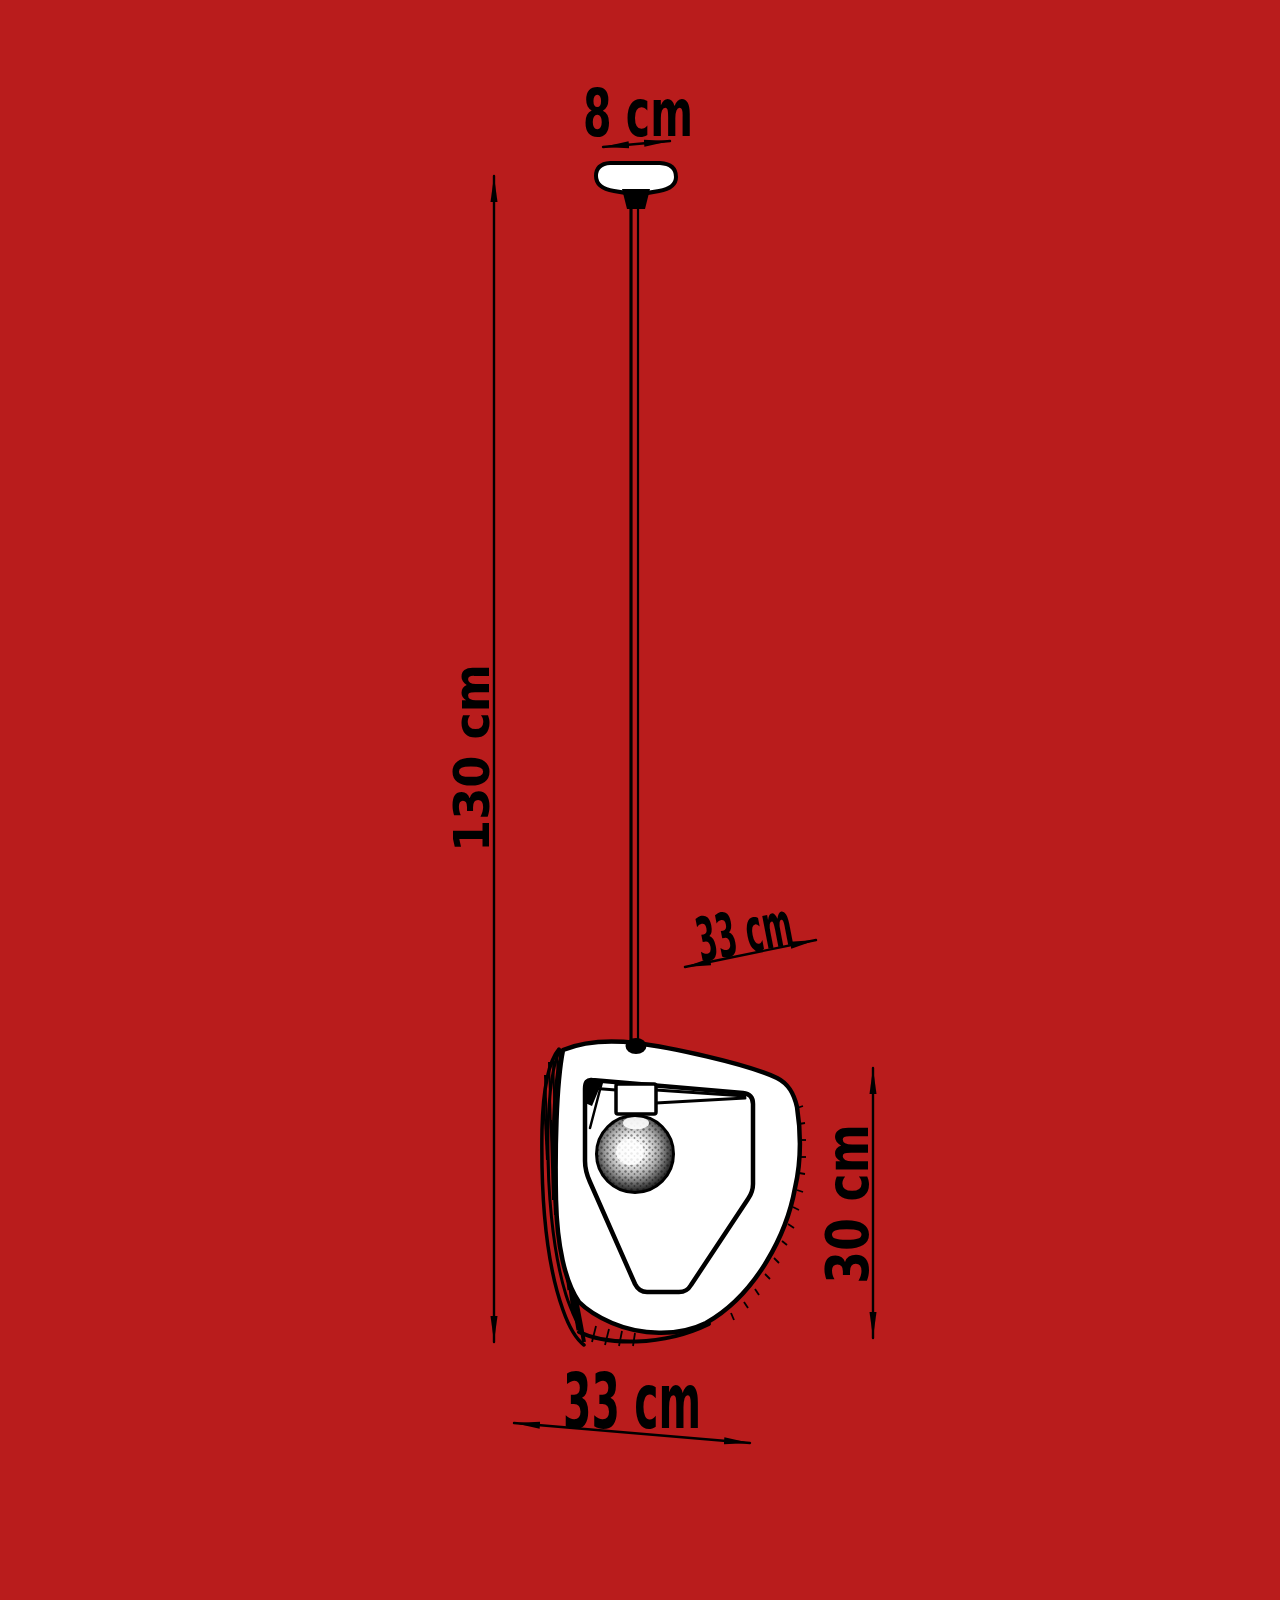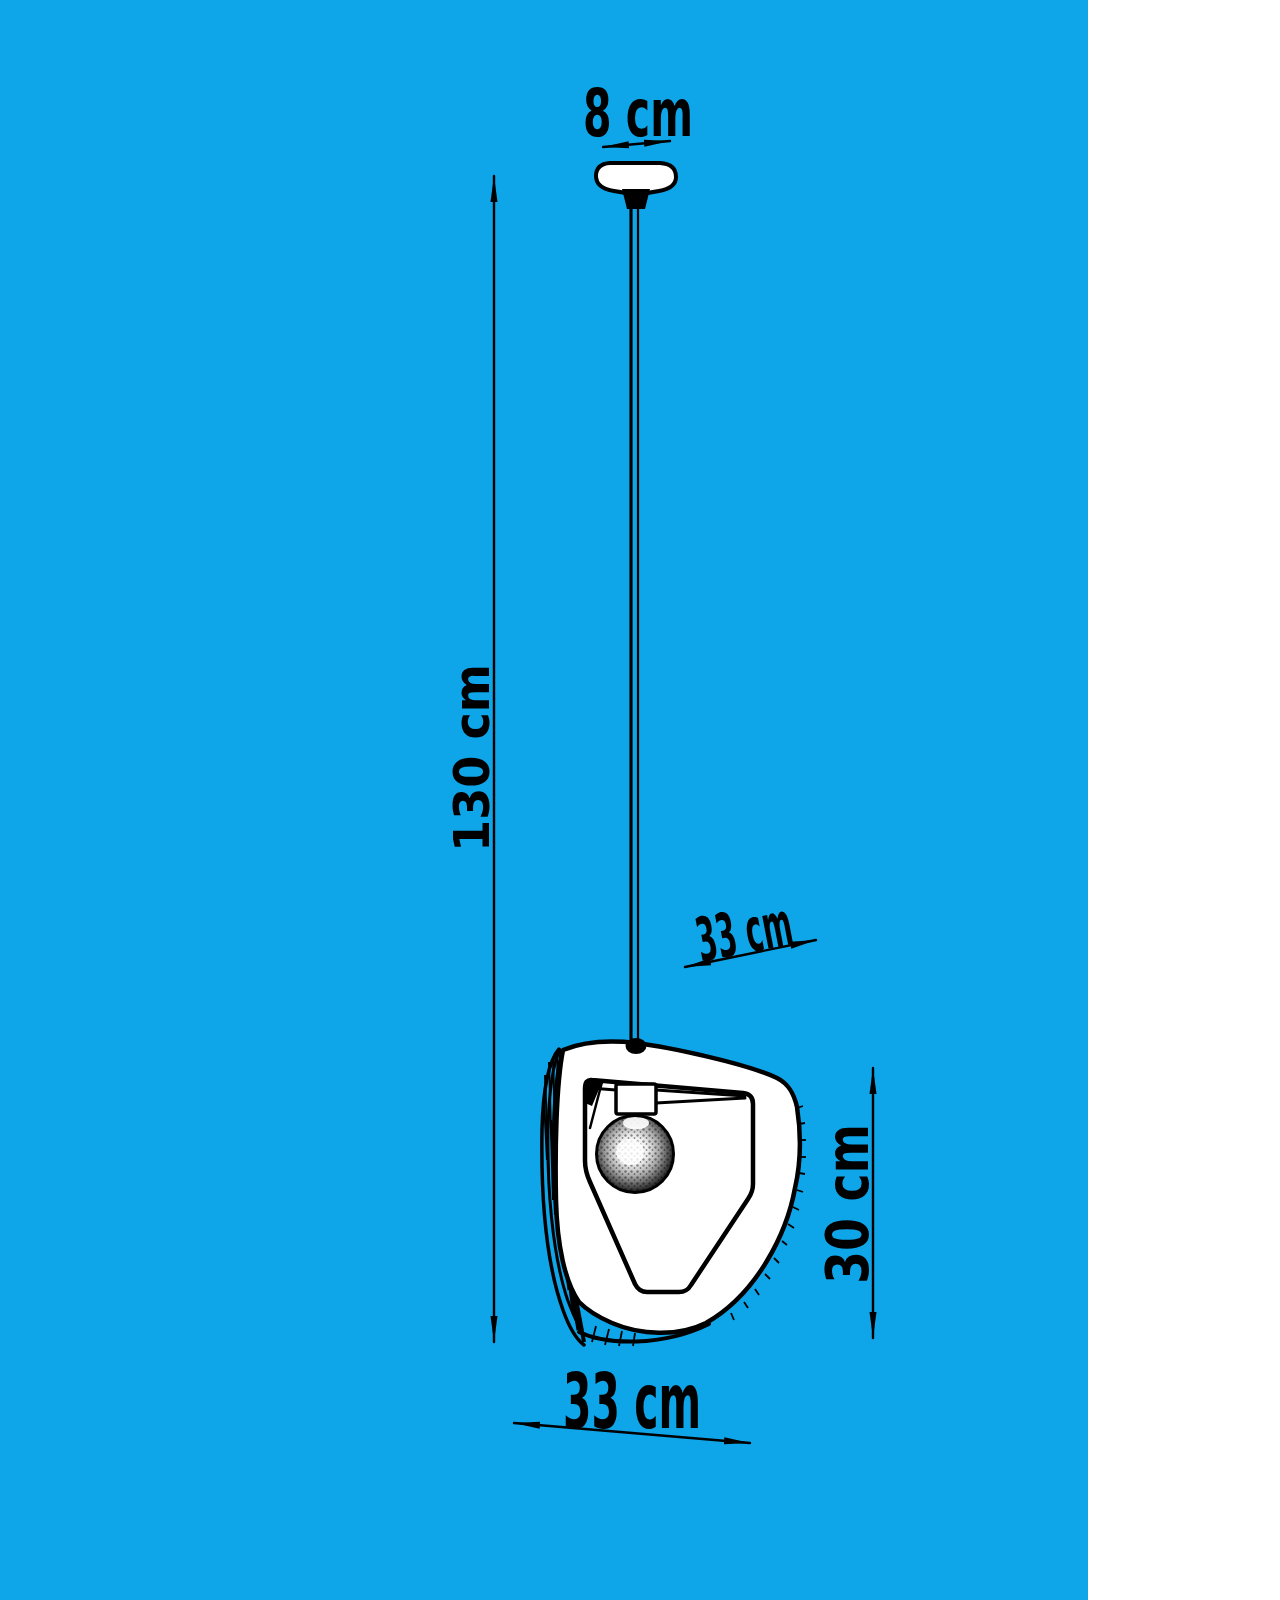--- a/index.html
+++ b/index.html
@@ -1,16 +1,16 @@
 <!DOCTYPE html>
 <html><head>
 <meta charset="utf-8">
 <style>
   html,body{margin:0;padding:0;background:#ffffff;}
-  .canvas{position:relative;width:1088px;height:1600px;background:#0ea5e9;overflow:hidden;}
+  .canvas{position:relative;width:1280px;height:1600px;background:#b91c1c;overflow:hidden;}
   svg{display:block;}
   .dim-text{
     font-family:"DejaVu Sans", "Liberation Sans", sans-serif;
     font-weight:700;
     fill:#000000;
   }
   .ink{stroke:#000000;fill:none;stroke-linecap:round;stroke-linejoin:round;}
   .ink-fill{stroke:#000000;fill:#ffffff;stroke-linejoin:round;}
 </style>
 </head>

